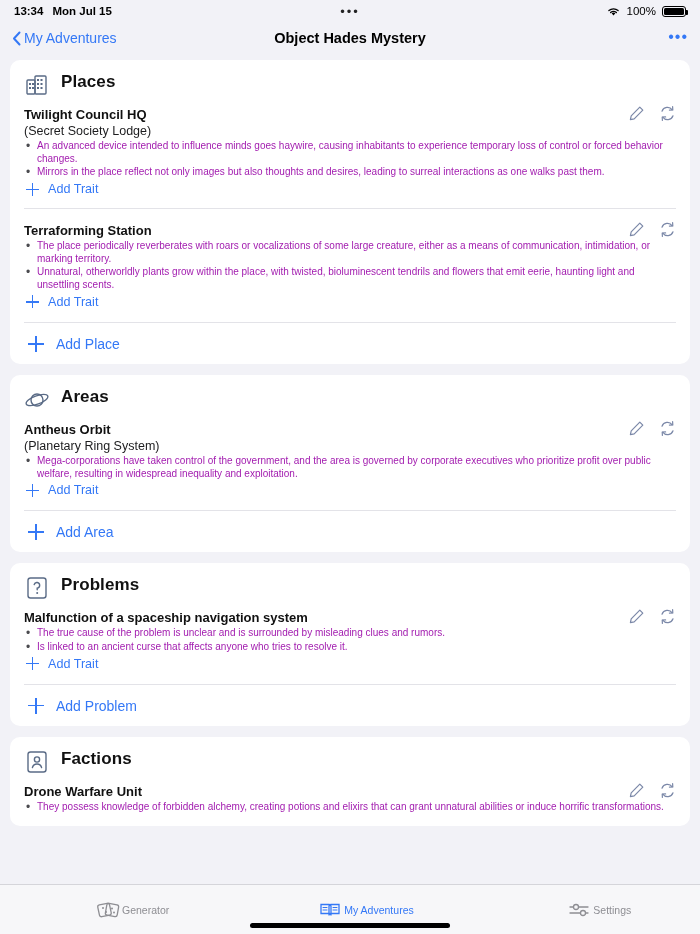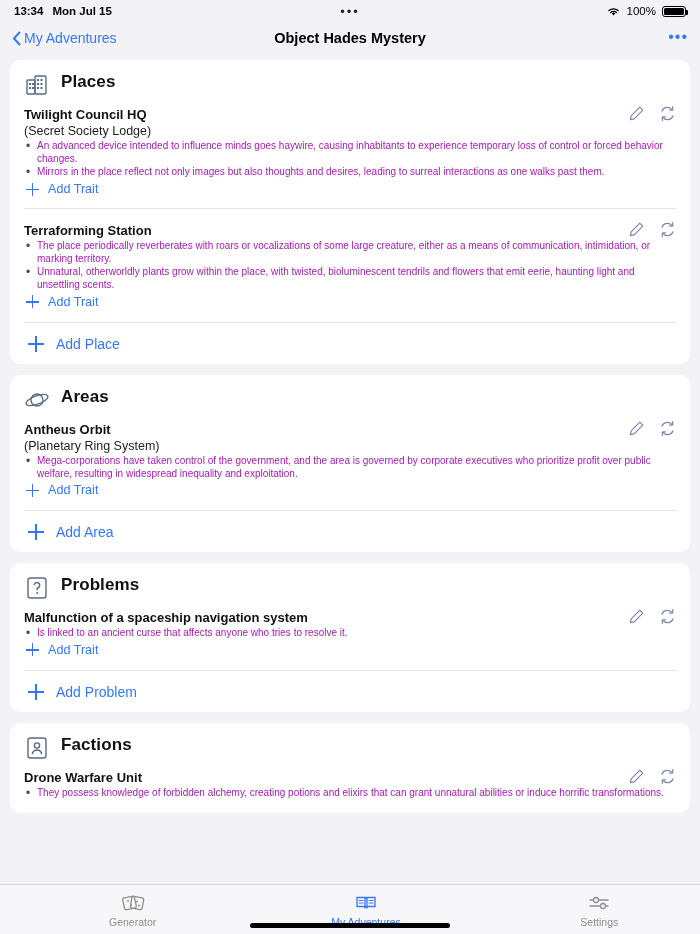--- a/index.html
+++ b/index.html
@@ -149,21 +149,21 @@
 
   
   .tabbar {
     position: absolute; bottom: 0; left: 0; right: 0;
     height: 50px;
     background: #f7f7f9;
     border-top: 1px solid #d5d5da;
     display: flex;
   }
   .tab {
-    flex: 1; display: flex; flex-direction: column;
+    flex: 1; display: flex; flex-direction: row;
     align-items: center; justify-content: center; gap: 2px;
     font-size: 10.5px; color: #8e8e93; cursor: pointer; margin-left: 32px;
   }
   .tab.active { color: #3478f6; }
   .tab svg { display: block; }
   .home-indicator {
     position: absolute; bottom: 6px; left: 50%; transform: translateX(-50%);
     width: 200px; height: 5px; border-radius: 3px; background: #000;
   }
 </style>
@@ -360,20 +360,21 @@
           <svg width="17" height="17" viewBox="0 0 17 17">
             <path d="M3 6.2 a5.8 5.8 0 0 1 10.2-1.4" fill="none" stroke="#7b88a8" stroke-width="1.2" stroke-linecap="round"></path>
             <path d="M13.6 1.6 l.2 3.4 -3.4 .1" fill="none" stroke="#7b88a8" stroke-width="1.2" stroke-linecap="round" stroke-linejoin="round"></path>
             <path d="M14 10.8 a5.8 5.8 0 0 1-10.2 1.4" fill="none" stroke="#7b88a8" stroke-width="1.2" stroke-linecap="round"></path>
             <path d="M3.4 15.4 l-.2-3.4 3.4-.1" fill="none" stroke="#7b88a8" stroke-width="1.2" stroke-linecap="round" stroke-linejoin="round"></path>
           </svg>
         </span>
       </div>
       <div class="entry-title">Malfunction of a spaceship navigation system</div>
       <ul class="traits">
+        <li>The true cause of the problem is unclear and is surrounded by misleading clues and rumors.</li>
         <li>Is linked to an ancient curse that affects anyone who tries to resolve it.</li>
       </ul>
       <div class="add-row">
         <span class="plus"></span>
         <span>Add Trait</span>
       </div>
     </div>
 
     <div class="group-sep"></div>
     <div class="add-row big">

